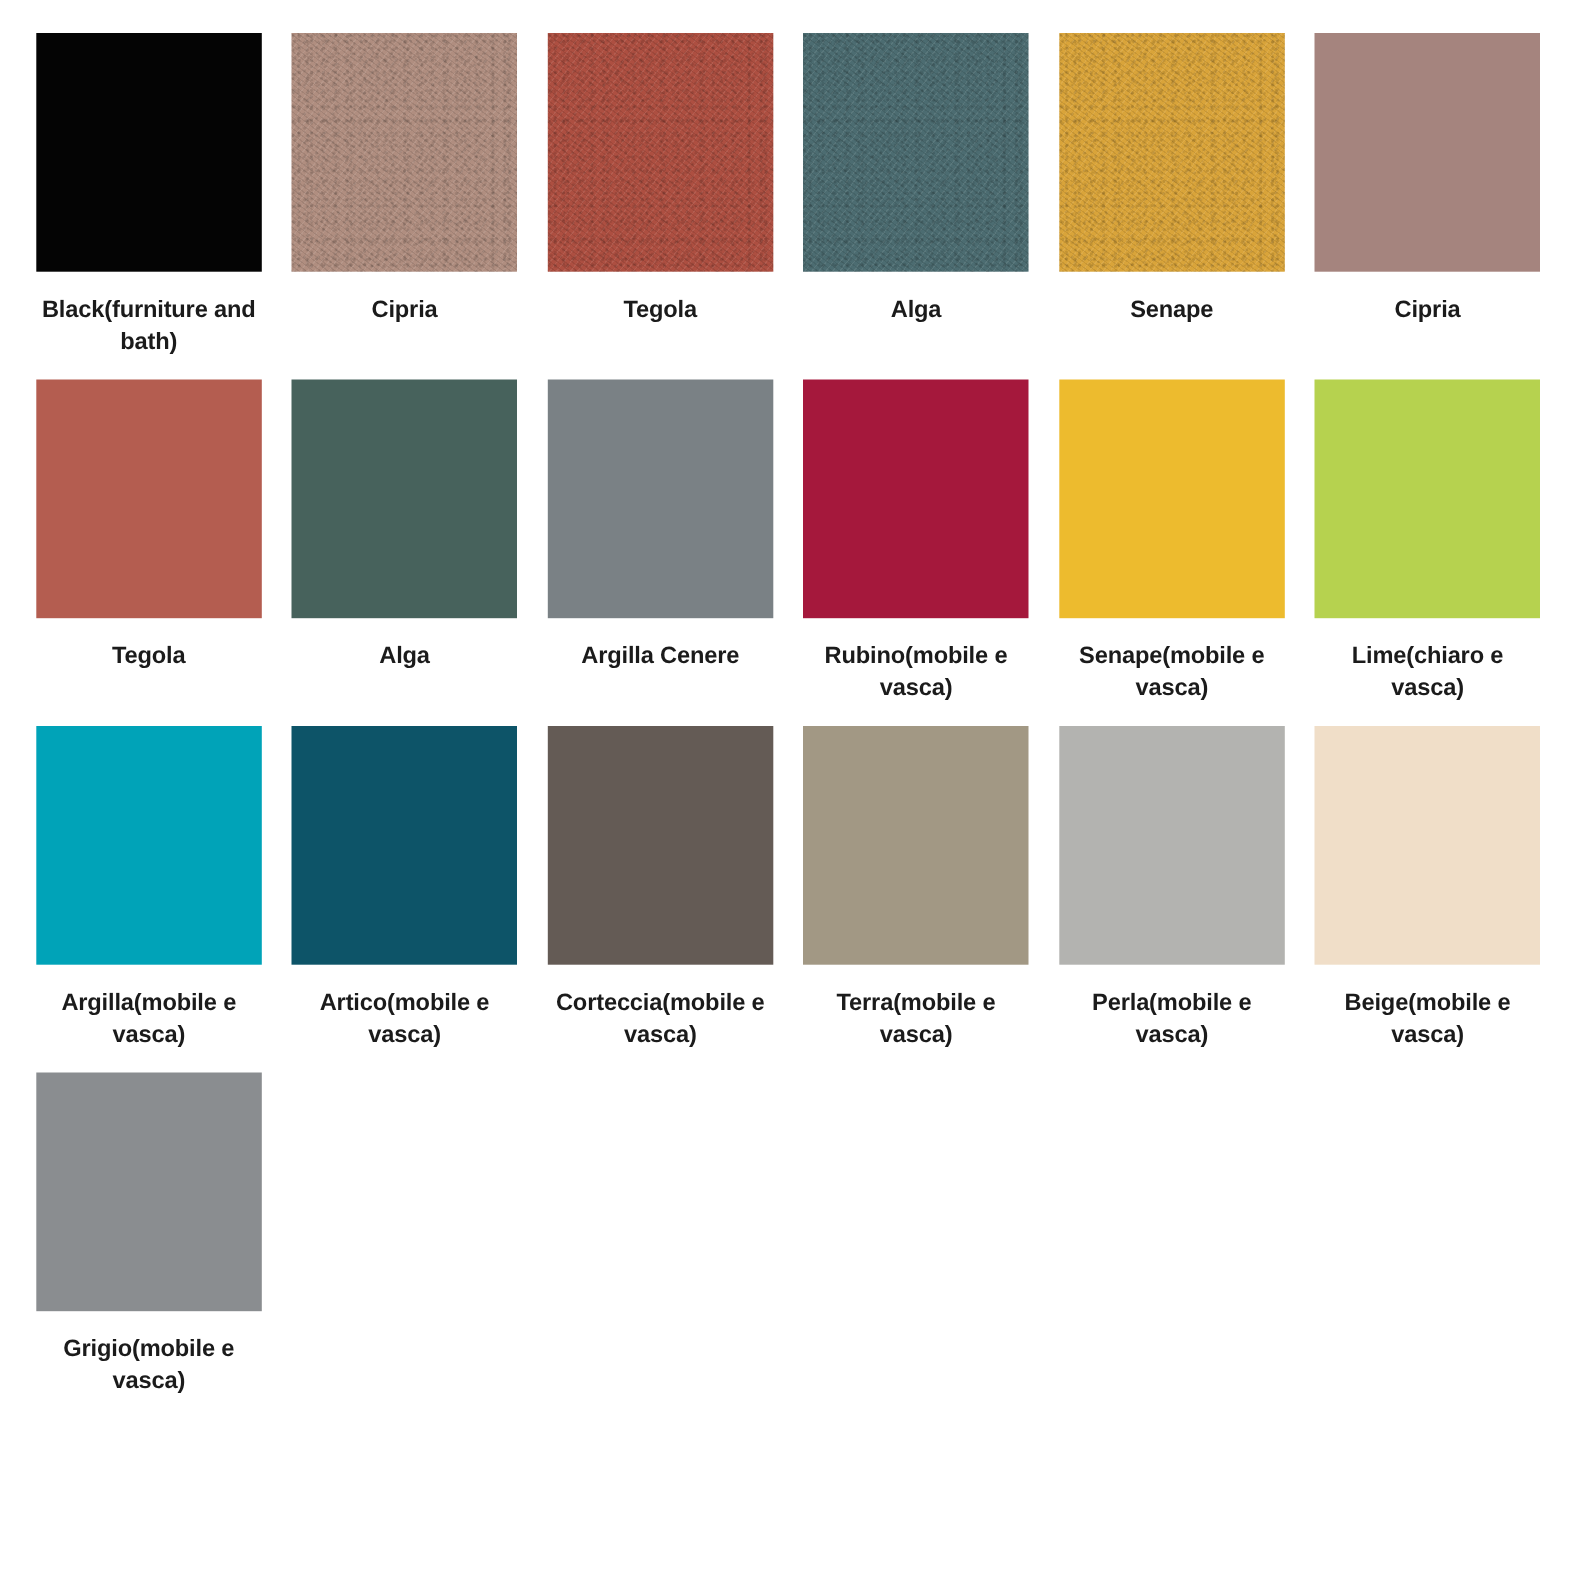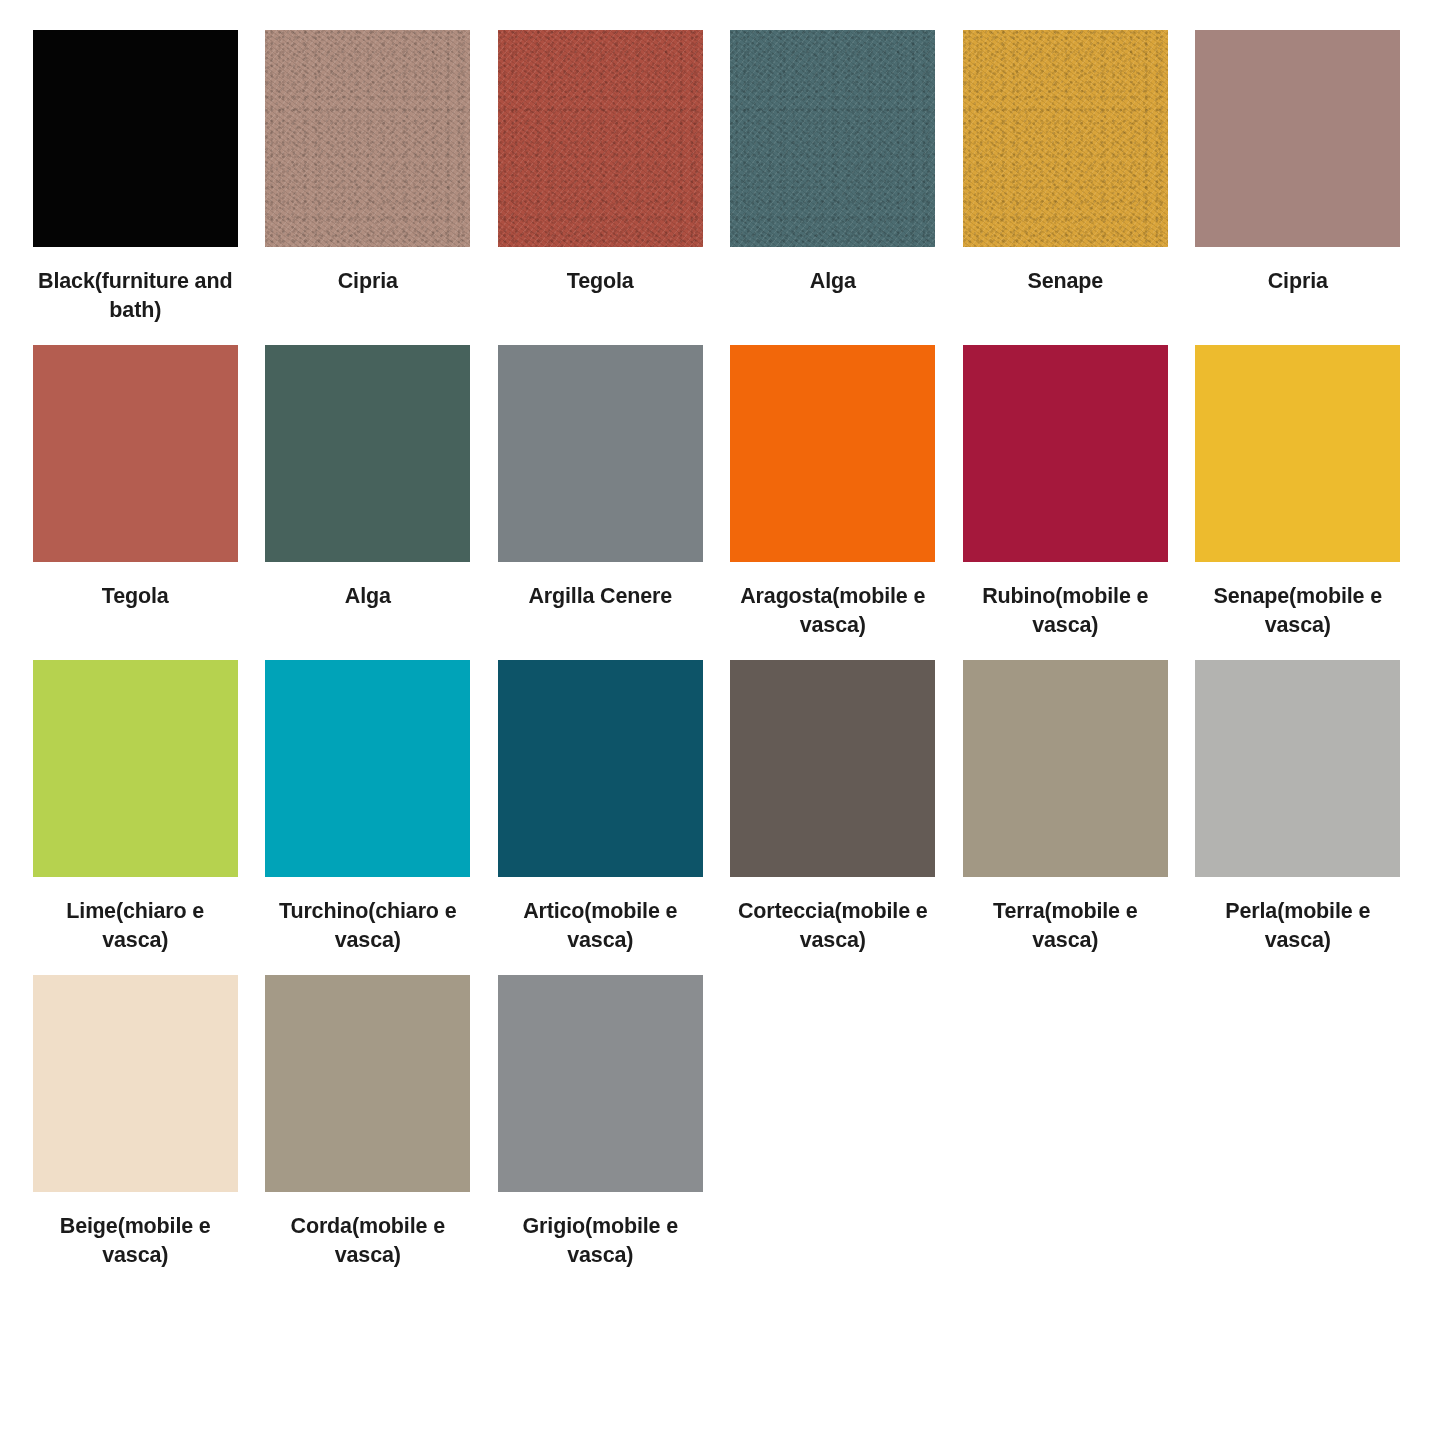--- a/index.html
+++ b/index.html
@@ -126,38 +126,34 @@
     </div>
     <div class="swatch-cell">
       <div class="swatch-chip" style="background-color: rgb(71, 98, 92);"></div>
       <div class="swatch-label">Alga</div>
     </div>
     <div class="swatch-cell">
       <div class="swatch-chip" style="background-color: rgb(122, 129, 133);"></div>
       <div class="swatch-label">Argilla Cenere</div>
     </div>
     <div class="swatch-cell">
-      <div class="swatch-chip" style="background-color: rgb(242, 103, 10);"></div>
-      <div class="swatch-label">Aragosta(mobile e vasca)</div>
-    </div>
-    <div class="swatch-cell">
       <div class="swatch-chip" style="background-color: rgb(165, 24, 60);"></div>
       <div class="swatch-label">Rubino(mobile e vasca)</div>
     </div>
     <div class="swatch-cell">
       <div class="swatch-chip" style="background-color: rgb(237, 187, 46);"></div>
       <div class="swatch-label">Senape(mobile e vasca)</div>
     </div>
     <div class="swatch-cell">
       <div class="swatch-chip" style="background-color: rgb(182, 210, 79);"></div>
       <div class="swatch-label">Lime(chiaro e vasca)</div>
     </div>
     <div class="swatch-cell">
       <div class="swatch-chip" style="background-color: rgb(0, 163, 184);"></div>
-      <div class="swatch-label">Turchino(chiaro e vasca)</div>
+      <div class="swatch-label">Argilla(mobile e vasca)</div>
     </div>
     <div class="swatch-cell">
       <div class="swatch-chip" style="background-color: rgb(13, 84, 104);"></div>
       <div class="swatch-label">Artico(mobile e vasca)</div>
     </div>
     <div class="swatch-cell">
       <div class="swatch-chip" style="background-color: rgb(100, 91, 85);"></div>
       <div class="swatch-label">Corteccia(mobile e vasca)</div>
     </div>
     <div class="swatch-cell">
@@ -166,20 +162,16 @@
     </div>
     <div class="swatch-cell">
       <div class="swatch-chip" style="background-color: rgb(179, 179, 176);"></div>
       <div class="swatch-label">Perla(mobile e vasca)</div>
     </div>
     <div class="swatch-cell">
       <div class="swatch-chip" style="background-color: rgb(240, 222, 200);"></div>
       <div class="swatch-label">Beige(mobile e vasca)</div>
     </div>
     <div class="swatch-cell">
-      <div class="swatch-chip" style="background-color: rgb(164, 154, 135);"></div>
-      <div class="swatch-label">Corda(mobile e vasca)</div>
-    </div>
-    <div class="swatch-cell">
       <div class="swatch-chip" style="background-color: rgb(138, 141, 144);"></div>
       <div class="swatch-label">Grigio(mobile e vasca)</div>
     </div>
   </main>
 
 </body></html>

